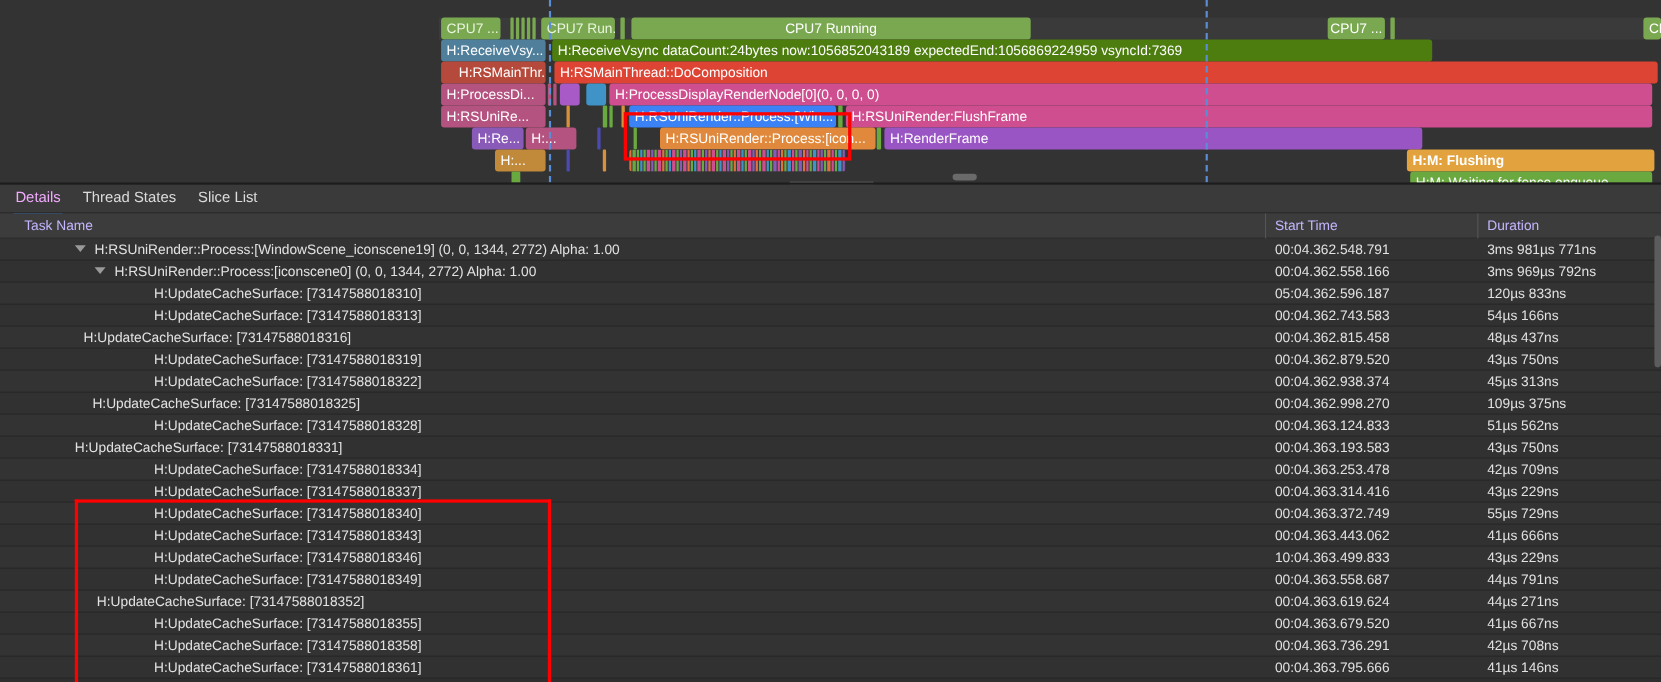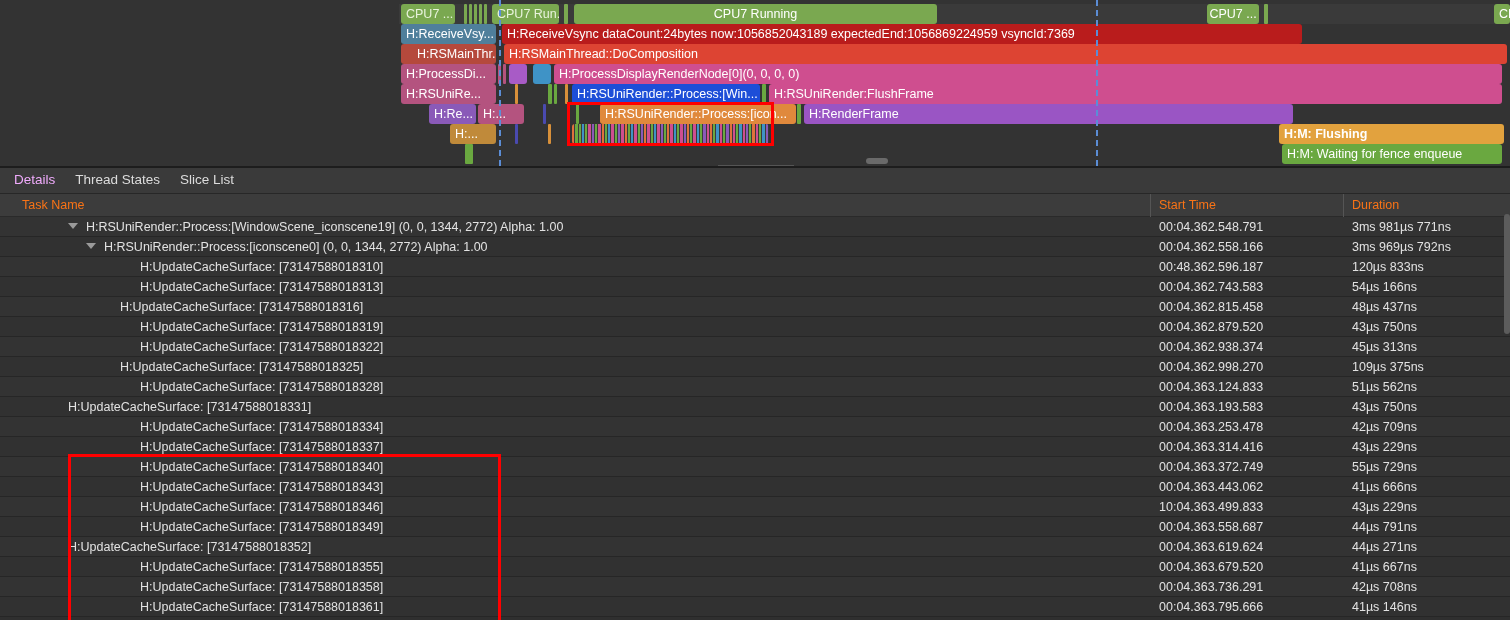--- a/index.html
+++ b/index.html
@@ -30,21 +30,21 @@
     border: 1px solid #5b81b8;
     display: flex; align-items: center;
   }
   .proc-label {
     margin-left: 58px;
     font-size: 13px;
     color: #e9eef5;
     letter-spacing: .2px;
   }
   .tracks {
-    position: absolute; left: 399px; top: 4px;
+    position: absolute; left: 399px; top: 16px;
     width: 1111px; height: 166px;
   }
   .track { position: absolute; left: 0; width: 1111px; height: 20px; }
   .slice {
     position: absolute; top: 0; height: 20px;
     border-radius: 3px;
     font-size: 12.5px;
     line-height: 20px;
     color: #ffffff;
     white-space: nowrap;
@@ -114,21 +114,21 @@
   }
   .hdr {
     position: relative;
     height: 23px;
     background: #3c3c3c;
     border-bottom: 1px solid #2a2a2a;
   }
   .hdr-cell {
     position: absolute; top: 0;
     height: 23px; line-height: 23px;
-    font-size: 12.5px; color: #f97316;
+    font-size: 12.5px; color: #c4b5fd;
     padding-left: 8px;
     border-right: 1px solid #555555;
   }
   .hdr-cell.c-task  { left: 0;    width: 1151px; padding-left: 22px;}
   .hdr-cell.c-start { left: 1151px; width: 193px; }
   .hdr-cell.c-dur   { left: 1344px; width: 166px; border-right: none; }
 
   .rows { position: relative; }
   .row {
     position: relative;
@@ -183,41 +183,41 @@
           <div class="slice tiny" style="left: 85px; width: 3px; background: rgb(122, 168, 80);"></div>
           <div class="slice" style="left: 93px; width: 67px; background: rgb(122, 168, 80); color: rgb(232, 243, 220);">CPU7 Run...</div>
           <div class="slice tiny" style="left: 165px; width: 4px; background: rgb(122, 168, 80);"></div>
           <div class="slice lbl-center" style="left: 175px; width: 363px; background: rgb(122, 168, 80);">CPU7 Running</div>
           <div class="slice lbl-center" style="left: 808px; width: 52px; background: rgb(122, 168, 80);">CPU7 ...</div>
           <div class="slice tiny" style="left: 865px; width: 4px; background: rgb(122, 168, 80);"></div>
           <div class="slice" style="left: 1095px; width: 16px; background: rgb(122, 168, 80);">CP</div>
         </div>
         <div class="track" style="top: 20px;">
           <div class="slice" style="left: 2px; width: 95px; background: rgb(79, 127, 155);">H:ReceiveVsy...</div>
-          <div class="slice" style="left: 103px; width: 800px; background: #b91c1c;">H:ReceiveVsync dataCount:24bytes now:1056852043189 expectedEnd:1056869224959 vsyncId:7369</div>
+          <div class="slice" style="left: 103px; width: 800px; background: #4d7c0f;">H:ReceiveVsync dataCount:24bytes now:1056852043189 expectedEnd:1056869224959 vsyncId:7369</div>
         </div>
         <div class="track" style="top: 40px;">
           <div class="slice" style="left: 2px; width: 95px; background: rgb(181, 73, 60); padding-left: 16px;">H:RSMainThr...</div>
           <div class="slice" style="left: 105px; width: 1003px; background: rgb(221, 68, 51);">H:RSMainThread::DoComposition</div>
         </div>
         <div class="track" style="top: 60px;">
           <div class="slice" style="left: 2px; width: 95px; background: rgb(180, 83, 127);">H:ProcessDi...</div>
           <div class="slice tiny" style="left: 99px; width: 3px; background: rgb(180, 83, 127);"></div>
           <div class="slice tiny" style="left: 104px; width: 3px; background: rgb(180, 83, 127);"></div>
           <div class="slice" style="left: 110px; width: 18px; background: rgb(168, 91, 198);"></div>
           <div class="slice" style="left: 134px; width: 18px; background: rgb(63, 147, 198);"></div>
           <div class="slice" style="left: 155px; width: 948px; background: rgb(207, 78, 143);">H:ProcessDisplayRenderNode[0](0, 0, 0, 0)</div>
         </div>
         <div class="track" style="top: 80px;">
           <div class="slice" style="left: 2px; width: 95px; background: rgb(180, 83, 127);">H:RSUniRe...</div>
           <div class="slice tiny" style="left: 116px; width: 3px; background: rgb(216, 144, 58);"></div>
           <div class="slice tiny" style="left: 149px; width: 4px; background: rgb(106, 168, 64);"></div>
           <div class="slice tiny" style="left: 155px; width: 3px; background: rgb(106, 168, 64);"></div>
           <div class="slice tiny" style="left: 166px; width: 3px; background: rgb(216, 144, 58);"></div>
-          <div class="slice" style="left: 173px; width: 188px; background: #1d4ed8;">H:RSUniRender::Process:[Win...</div>
+          <div class="slice" style="left: 173px; width: 188px; background: #3b82f6;">H:RSUniRender::Process:[Win...</div>
           <div class="slice tiny" style="left: 363px; width: 4px; background: rgb(106, 168, 64);"></div>
           <div class="slice" style="left: 370px; width: 733px; background: rgb(207, 78, 143);">H:RSUniRender:FlushFrame</div>
         </div>
         <div class="track" style="top: 100px; margin-left: 28px;">
           <div class="slice" style="left: 2px; width: 47px; background: rgb(138, 90, 184);">H:Re...</div>
           <div class="slice" style="left: 51px; width: 46px; background: rgb(180, 83, 127);">H:...</div>
           <div class="slice tiny" style="left: 116px; width: 3px; background: rgb(74, 74, 176);"></div>
           <div class="slice tiny" style="left: 149px; width: 3px; background: rgb(106, 168, 64);"></div>
           <div class="slice" style="left: 173px; width: 196px; background: rgb(224, 137, 60);">H:RSUniRender::Process:[icon...</div>
           <div class="slice tiny" style="left: 370px; width: 4px; background: rgb(106, 168, 64);"></div>
@@ -326,45 +326,45 @@
           <div class="cell c-dur">3ms 981µs 771ns</div>
         </div>
         <div class="row">
           <div class="twisty" style="left: 86px;"></div>
           <div class="cell c-task" style="padding-left: 104px;">H:RSUniRender::Process:[iconscene0] (0, 0, 1344, 2772) Alpha: 1.00</div>
           <div class="cell c-start">00:04.362.558.166</div>
           <div class="cell c-dur">3ms 969µs 792ns</div>
         </div>
         <div class="row">
           <div class="cell c-task" style="padding-left: 140px;">H:UpdateCacheSurface: [73147588018310]</div>
-          <div class="cell c-start">00:48.362.596.187</div>
+          <div class="cell c-start">05:04.362.596.187</div>
           <div class="cell c-dur">120µs 833ns</div>
         </div>
         <div class="row">
           <div class="cell c-task" style="padding-left: 140px;">H:UpdateCacheSurface: [73147588018313]</div>
           <div class="cell c-start">00:04.362.743.583</div>
           <div class="cell c-dur">54µs 166ns</div>
         </div>
         <div class="row">
-          <div class="cell c-task" style="padding-left: 120px;">H:UpdateCacheSurface: [73147588018316]</div>
+          <div class="cell c-task" style="padding-left: 76px;">H:UpdateCacheSurface: [73147588018316]</div>
           <div class="cell c-start">00:04.362.815.458</div>
           <div class="cell c-dur">48µs 437ns</div>
         </div>
         <div class="row">
           <div class="cell c-task" style="padding-left: 140px;">H:UpdateCacheSurface: [73147588018319]</div>
           <div class="cell c-start">00:04.362.879.520</div>
           <div class="cell c-dur">43µs 750ns</div>
         </div>
         <div class="row">
           <div class="cell c-task" style="padding-left: 140px;">H:UpdateCacheSurface: [73147588018322]</div>
           <div class="cell c-start">00:04.362.938.374</div>
           <div class="cell c-dur">45µs 313ns</div>
         </div>
         <div class="row">
-          <div class="cell c-task" style="padding-left: 120px;">H:UpdateCacheSurface: [73147588018325]</div>
+          <div class="cell c-task" style="padding-left: 84px;">H:UpdateCacheSurface: [73147588018325]</div>
           <div class="cell c-start">00:04.362.998.270</div>
           <div class="cell c-dur">109µs 375ns</div>
         </div>
         <div class="row">
           <div class="cell c-task" style="padding-left: 140px;">H:UpdateCacheSurface: [73147588018328]</div>
           <div class="cell c-start">00:04.363.124.833</div>
           <div class="cell c-dur">51µs 562ns</div>
         </div>
         <div class="row">
           <div class="cell c-task" style="padding-left: 68px;">H:UpdateCacheSurface: [73147588018331]</div>
@@ -395,21 +395,21 @@
           <div class="cell c-task" style="padding-left: 140px;">H:UpdateCacheSurface: [73147588018346]</div>
           <div class="cell c-start">10:04.363.499.833</div>
           <div class="cell c-dur">43µs 229ns</div>
         </div>
         <div class="row">
           <div class="cell c-task" style="padding-left: 140px;">H:UpdateCacheSurface: [73147588018349]</div>
           <div class="cell c-start">00:04.363.558.687</div>
           <div class="cell c-dur">44µs 791ns</div>
         </div>
         <div class="row">
-          <div class="cell c-task" style="padding-left: 68px;">H:UpdateCacheSurface: [73147588018352]</div>
+          <div class="cell c-task" style="padding-left: 88px;">H:UpdateCacheSurface: [73147588018352]</div>
           <div class="cell c-start">00:04.363.619.624</div>
           <div class="cell c-dur">44µs 271ns</div>
         </div>
         <div class="row">
           <div class="cell c-task" style="padding-left: 140px;">H:UpdateCacheSurface: [73147588018355]</div>
           <div class="cell c-start">00:04.363.679.520</div>
           <div class="cell c-dur">41µs 667ns</div>
         </div>
         <div class="row">
           <div class="cell c-task" style="padding-left: 140px;">H:UpdateCacheSurface: [73147588018358]</div>

